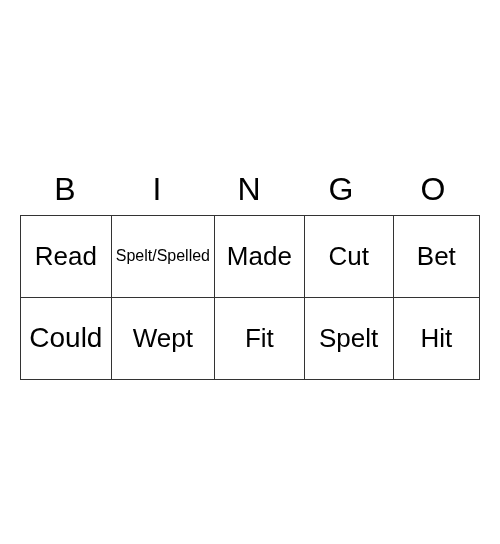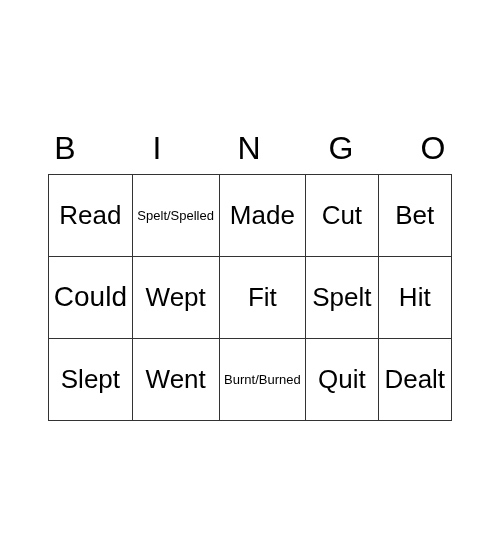--- a/index.html
+++ b/index.html
@@ -27,40 +27,40 @@
       width: 92px;
       height: 50px;
       text-align: center;
       font-size: 32px;
       font-weight: normal;
       letter-spacing: 2px;
       border: none;
     }
 
     .bingo-table {
-      width: 404px;
+      width: 460px;
       border-collapse: collapse;
     }
 
     .bingo-table td {
       width: 92px;
       height: 82px;
       border: 1.5px solid #333;
       text-align: center;
       vertical-align: middle;
       padding: 4px;
     }
 
     .cell-large {
       font-size: 26px;
       font-weight: normal;
     }
 
     .cell-small {
-      font-size: 13px;
+      font-size: 16px;
       font-weight: normal;
       line-height: 1.3;
     }
 
     .cell-medium {
       font-size: 28px;
       font-weight: normal;
     }
   </style>
 </head>
@@ -89,22 +89,15 @@
           <td><span class="cell-large">Cut</span></td>
           <td><span class="cell-large">Bet</span></td>
         </tr>
         <tr>
           <td><span class="cell-medium">Could</span></td>
           <td><span class="cell-large">Wept</span></td>
           <td><span class="cell-large">Fit</span></td>
           <td><span class="cell-large">Spelt</span></td>
           <td><span class="cell-large">Hit</span></td>
         </tr>
-        <tr>
-          <td><span class="cell-large">Slept</span></td>
-          <td><span class="cell-large">Went</span></td>
-          <td><span class="cell-small">Burnt/Burned</span></td>
-          <td><span class="cell-large">Quit</span></td>
-          <td><span class="cell-large">Dealt</span></td>
-        </tr>
       </tbody>
   </table>
 </div>
 
 </body></html>

